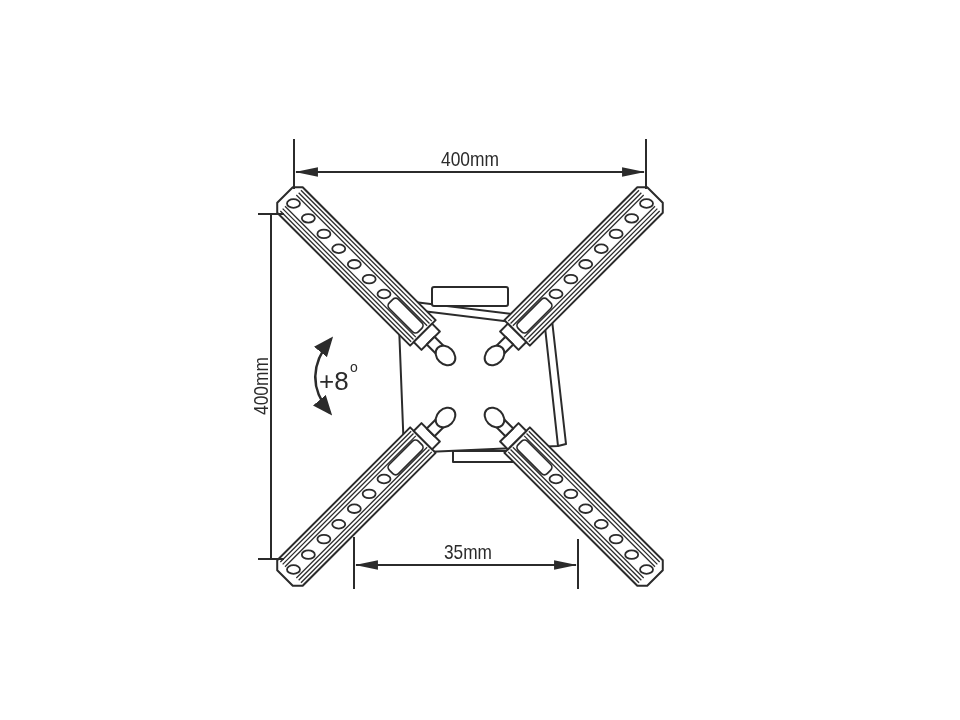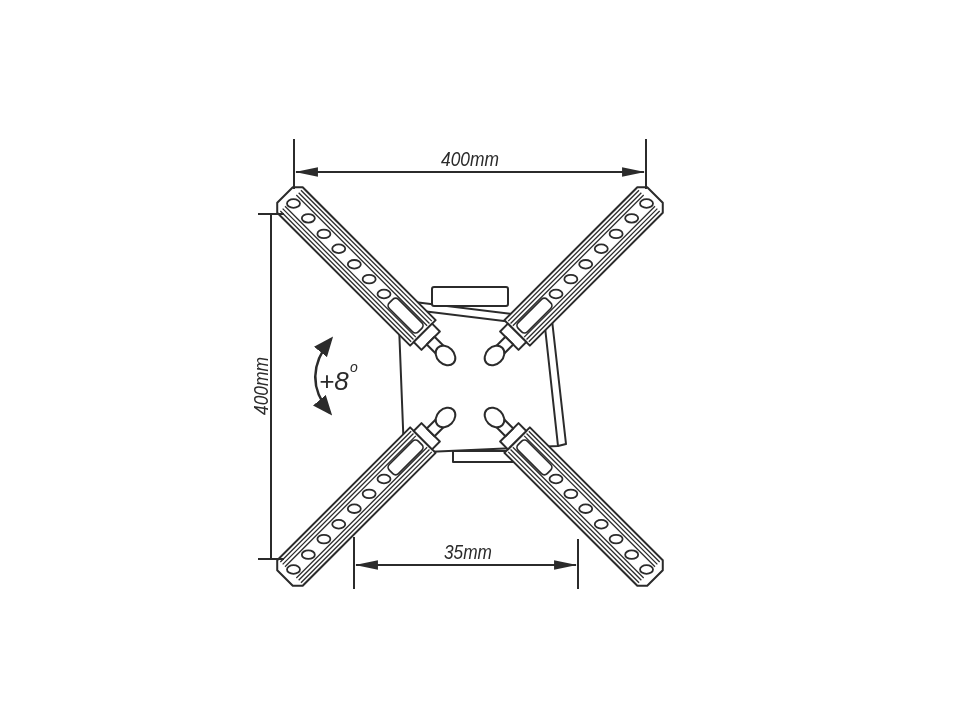--- a/index.html
+++ b/index.html
@@ -1,21 +1,20 @@
 <!DOCTYPE html>
 <html><head>
 <meta charset="utf-8">
 <style>
   html, body { margin: 0; padding: 0; background: #ffffff; }
   .canvas {
     position: relative;
     width: 960px; height: 700px;
     background: #ffffff;
     overflow: hidden;
-    font-style: italic;
   }
   svg text {
     font-family: "Liberation Sans", sans-serif;
     fill: #2b2b2b;
     stroke: none;
   }
   .dim-label  { font-size: 21px; }
   .angle-label{ font-size: 26px; }
   .angle-sup  { font-size: 14px; }
 </style>

